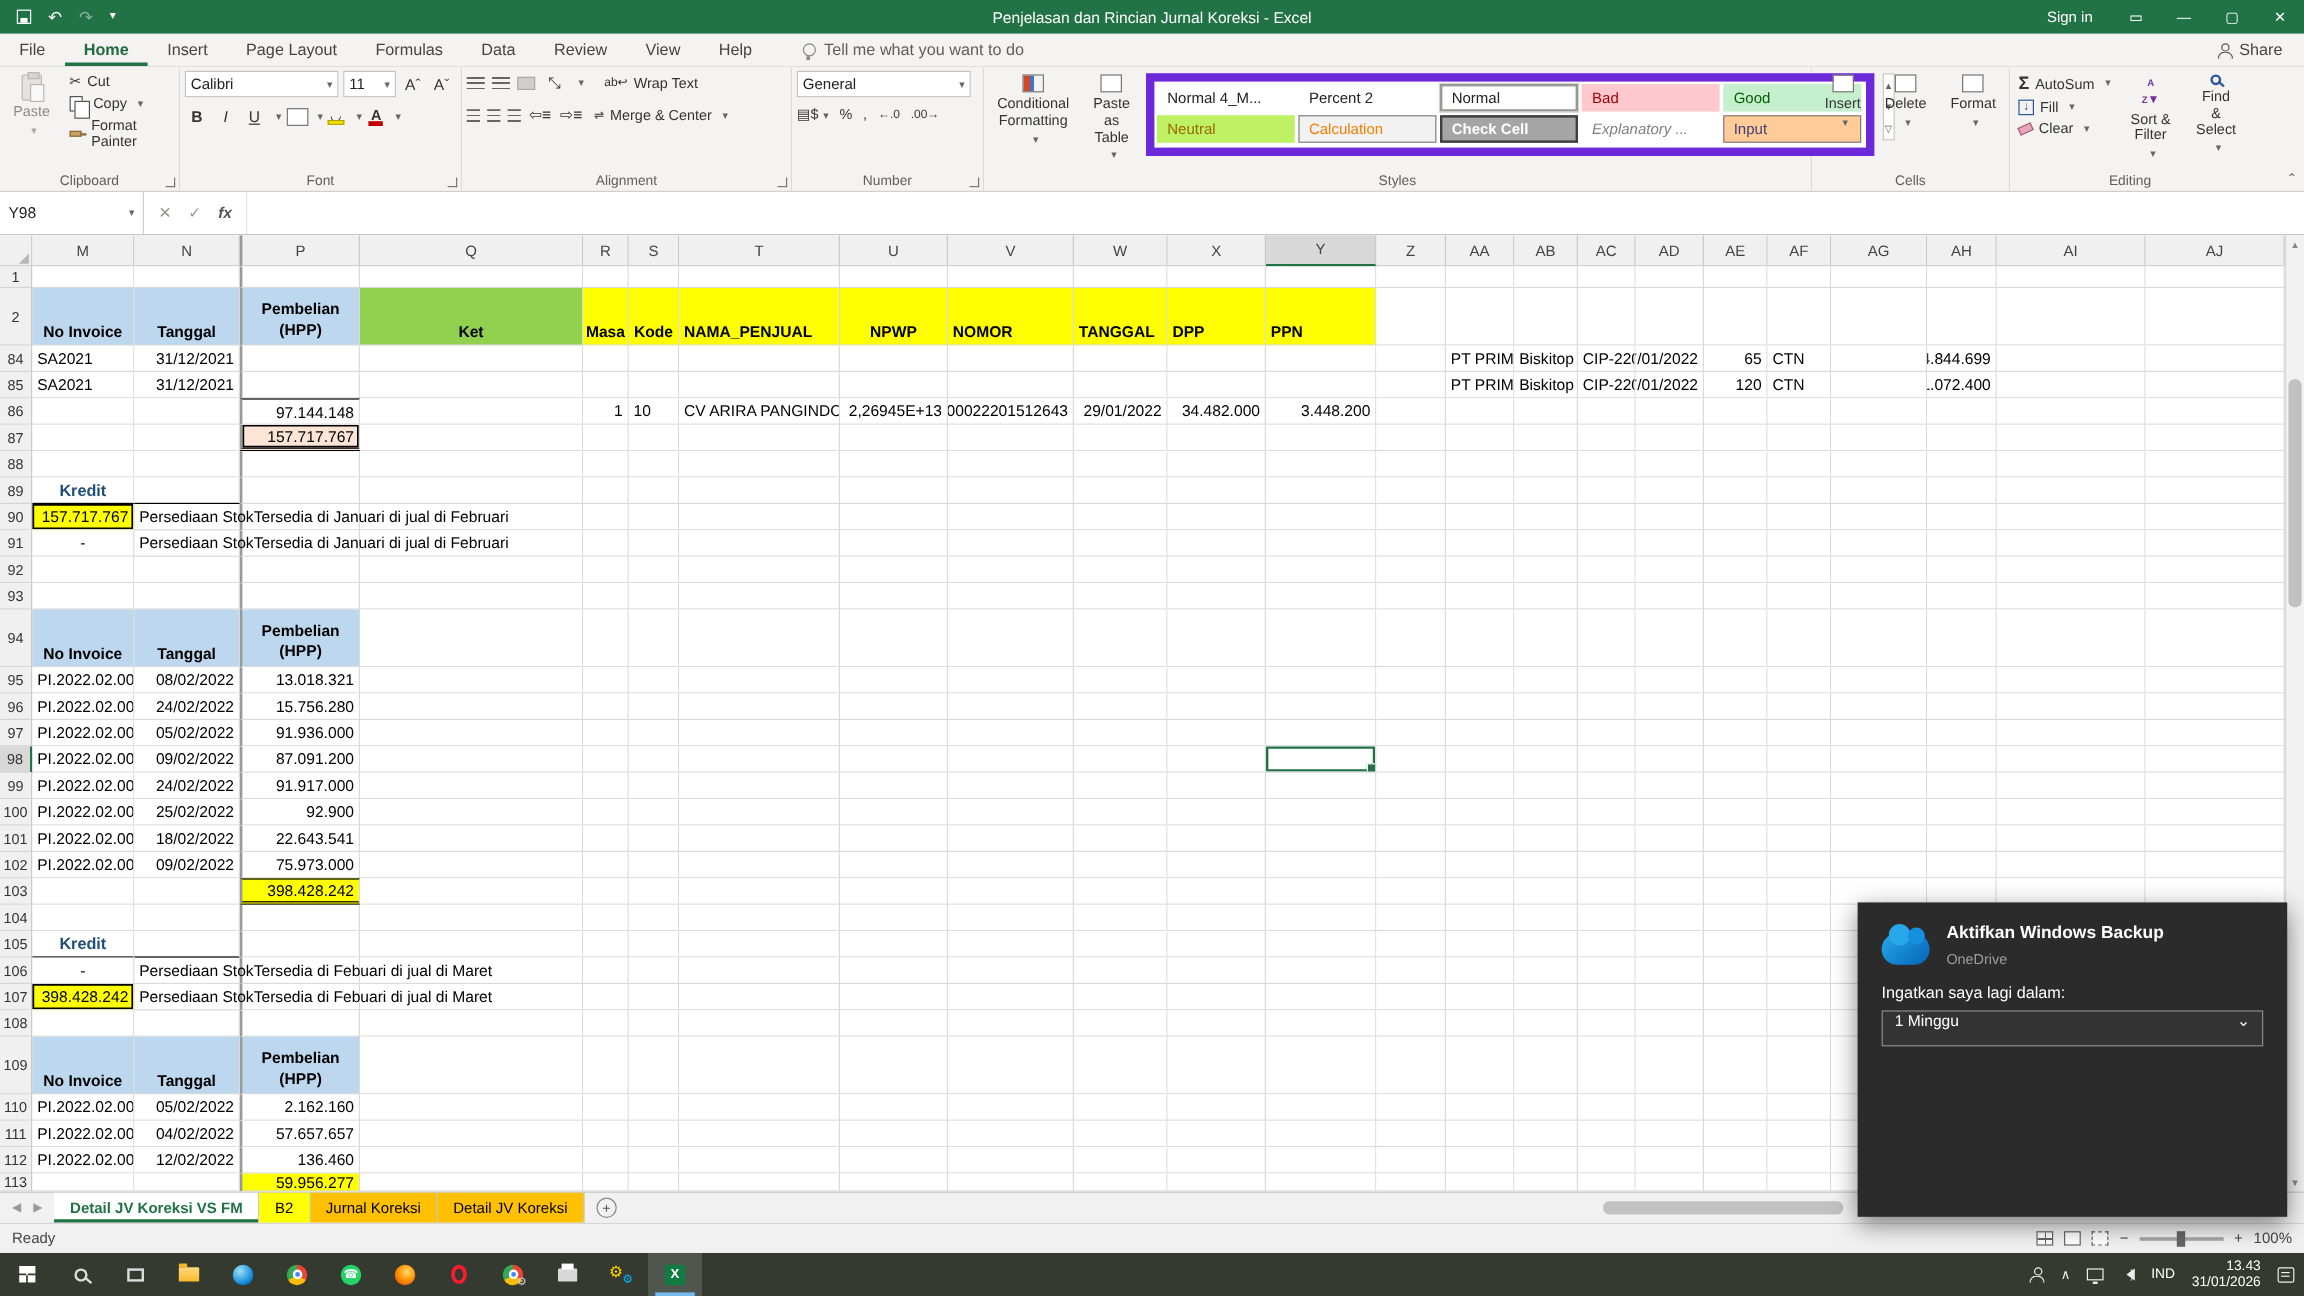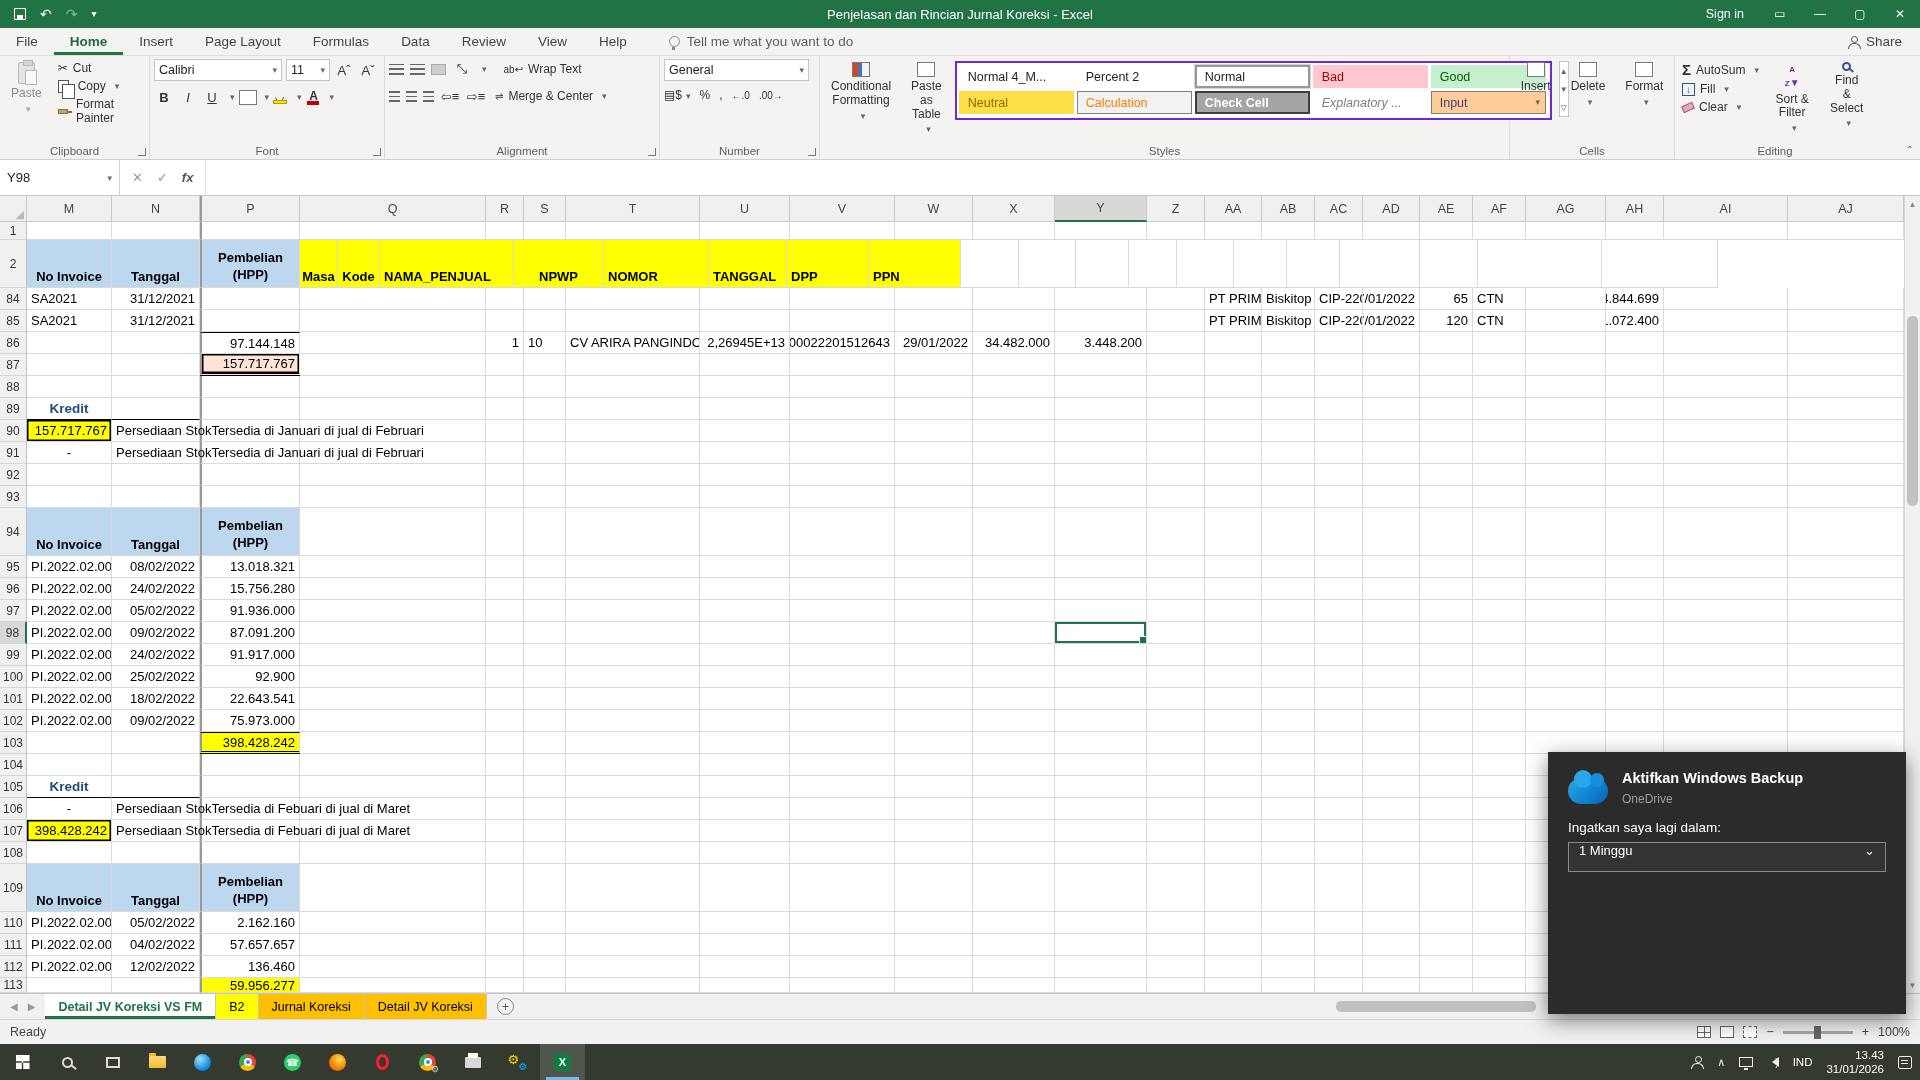--- a/index.html
+++ b/index.html
@@ -51,26 +51,26 @@
   .bar-y{position:absolute;left:0;bottom:0;width:14px;height:4px;background:#ffe400;border:1px solid #b0a000;}
   .bar-r{position:absolute;left:1px;bottom:0;width:12px;height:4px;background:#c00000;}
   .fontcolor{position:relative;width:16px;height:16px;font-size:12px;font-weight:bold;color:#333;text-align:center;}
   .alignlines{width:15px;height:11px;background:repeating-linear-gradient(#666 0 1.5px,transparent 1.5px 4.5px);}
   .alignlines.short{width:11px;}
   .numicons{display:flex;align-items:center;gap:9px;margin-top:7px;font-size:12px;color:#333;}
   .stylechip{width:115px;height:23px;display:flex;align-items:center;padding:0 8px;font-size:12.5px;border:1px solid transparent;background:#fff;color:#222;white-space:nowrap;overflow:hidden;}
   .chip-normal{border:2px solid #9a9896;outline:1px solid #d6d4d2;}
   .chip-bad{background:#FFC7CE;color:#9C0006;}
   .chip-good{background:#C6EFCE;color:#006100;}
-  .chip-neutral{background:#fde047;color:#9C6500;}
+  .chip-neutral{background:#bef264;color:#9C6500;}
   .chip-calc{background:#F2F2F2;color:#FA7D00;border:1px solid #7f7f7f;}
   .chip-check{background:#A5A5A5;color:#fff;border:2px solid #3f3f3f;font-weight:bold;}
   .chip-expl{color:#7f7f7f;font-style:italic;}
   .chip-input{background:#FFCC99;color:#3F3F76;border:1px solid #7f7f7f;}
-  .gallery{display:grid;grid-template-columns:repeat(5,117px);grid-auto-rows:25px;gap:1px;background:#fff;border:2px solid #6d28d9;padding:2px;margin-top:2px;}
+  .gallery{display:grid;grid-template-columns:repeat(5,117px);grid-auto-rows:25px;gap:1px;background:#fff;border:7px solid #6d28d9;padding:2px;margin-top:2px;}
   .galscroll{width:17px;border:1px solid #c8c6c4;background:#fff;display:flex;flex-direction:column;align-items:center;justify-content:space-around;font-size:8px;color:#666;margin:2px 0 0 1px;}
   .i-grid{width:18px;height:15px;border:1px solid #7a7a7a;background:
     linear-gradient(#fff,#fff) , repeating-linear-gradient(90deg,#bbb 0 1px,transparent 1px 6px),repeating-linear-gradient(#bbb 0 1px,transparent 1px 5px);}
   .i-cf{width:18px;height:15px;border:1px solid #7a7a7a;background:linear-gradient(90deg,#d24726 0 5px,#4472c4 5px 9px,transparent 9px);}
   .sigma{font-size:15px;font-weight:bold;color:#333;}
   .i-fill{width:13px;height:13px;border:1px solid #2b579a;color:#2b579a;font-size:10px;display:flex;align-items:center;justify-content:center;}
   .i-eraser{width:12px;height:7px;background:#e8a7b8;border:1px solid #a06070;transform:rotate(-25deg);}
   .az{font-size:8px;font-weight:bold;color:#7030a0;line-height:1;}
   .funnel{color:#7030a0;font-size:10px;}
   .i-mag{width:9px;height:9px;border:2px solid #2b579a;border-radius:50%;position:relative;}
@@ -496,20 +496,21 @@
           <div class="c" style="width: 58px;"></div>
           <div class="c" style="width: 124px;"></div>
           <div class="c" style="width: 116px;"></div>
         </div>
         <div class="r" style="height: 48px;">
           <div class="rh">2</div>
           <div class="c hdr blue" style="width: 85px;">No Invoice</div>
           <div class="c hdr blue" style="width: 88px;">Tanggal</div>
           <div class="c hdr blue wrap hid" style="width: 100px;">Pembelian
 (HPP)</div>
+          <div class="c hdr green" style="width: 186px;">Ket</div>
           <div class="c hdr yellow ctr" style="width: 38px;">Masa</div>
           <div class="c hdr yellow ctr" style="width: 42px;">Kode</div>
           <div class="c hdr yellow left" style="width: 134px;">NAMA_PENJUAL</div>
           <div class="c hdr yellow ctr" style="width: 90px;">NPWP</div>
           <div class="c hdr yellow left" style="width: 105px;">NOMOR</div>
           <div class="c hdr yellow left" style="width: 78px;">TANGGAL</div>
           <div class="c hdr yellow left" style="width: 82px;">DPP</div>
           <div class="c hdr yellow left" style="width: 92px;">PPN</div>
           <div class="c" style="width: 58px;"></div>
           <div class="c" style="width: 57px;"></div>

